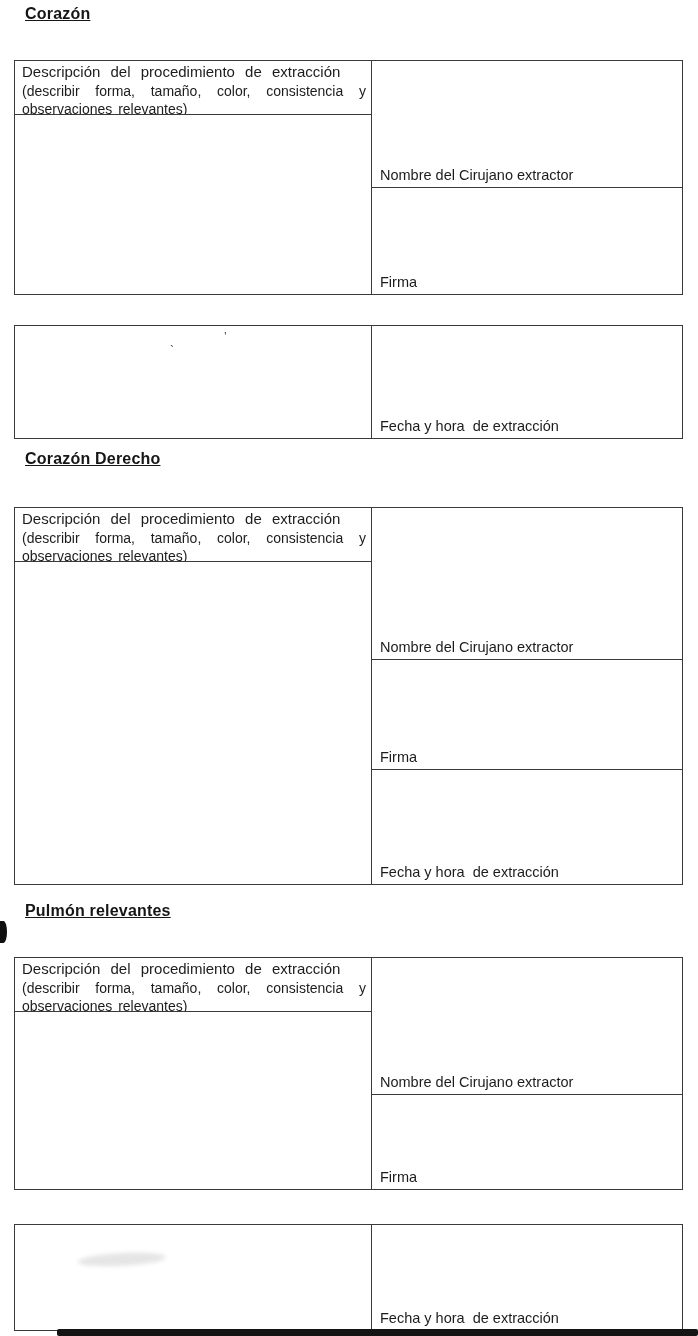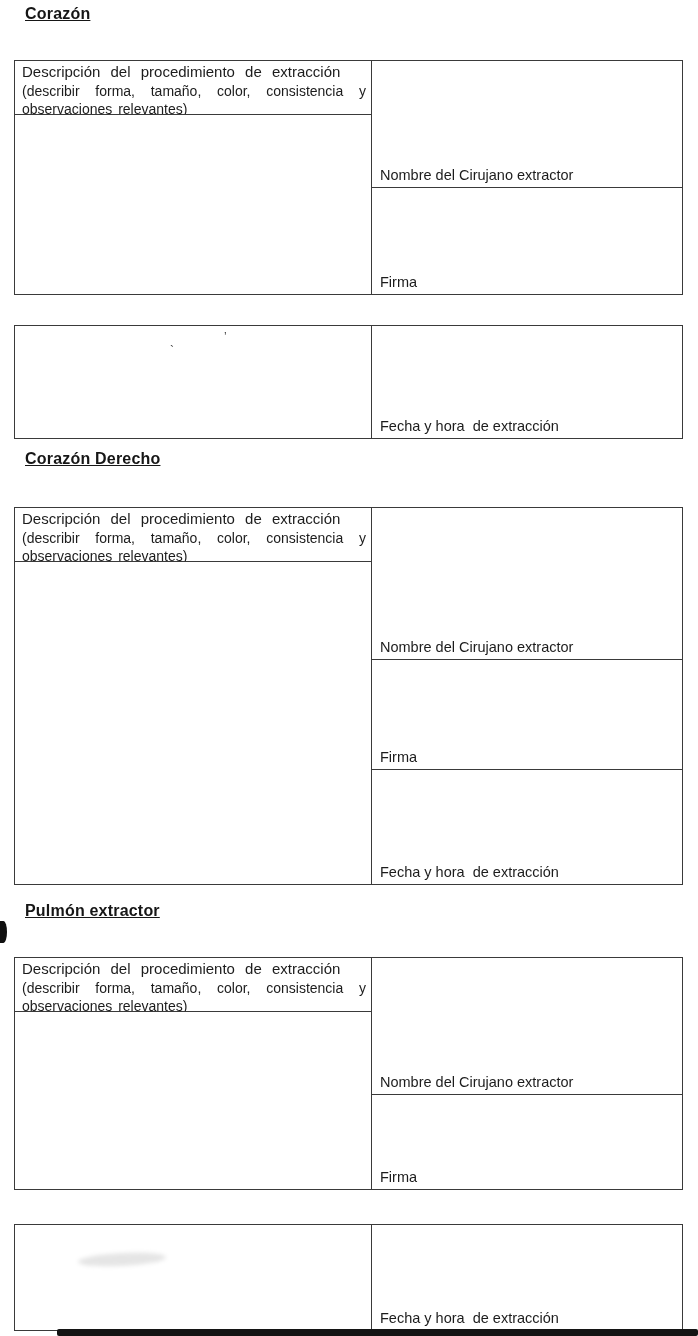--- a/index.html
+++ b/index.html
@@ -127,21 +127,21 @@
       </div>
       <div class="cell" style="height:110px">
         <span class="lbl">Firma</span>
       </div>
       <div class="cell last">
         <span class="lbl">Fecha y hora  de extracción</span>
       </div>
     </div>
   </div>
 
-  <h2 class="sec-title" style="top:902px">Pulmón extractor</h2>
+  <h2 class="sec-title" style="top:902px">Pulmón relevantes</h2>
 
   <div class="tbl" style="left:14px; top:957px; width:669px; height:233px">
     <div class="col-left">
       <div class="desc-head">
         <div class="desc-title">Descripción del procedimiento de extracción</div>
         <div class="desc-sub">(describir forma, tamaño, color, consistencia y observaciones relevantes)</div>
       </div>
       <div class="desc-body"></div>
     </div>
     <div class="col-right">

